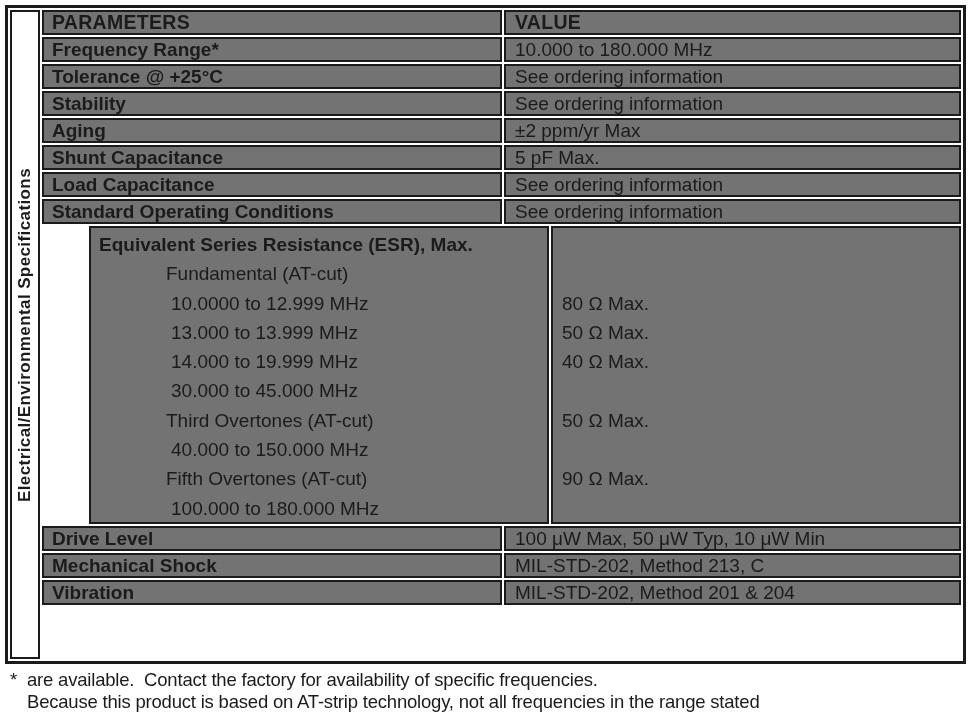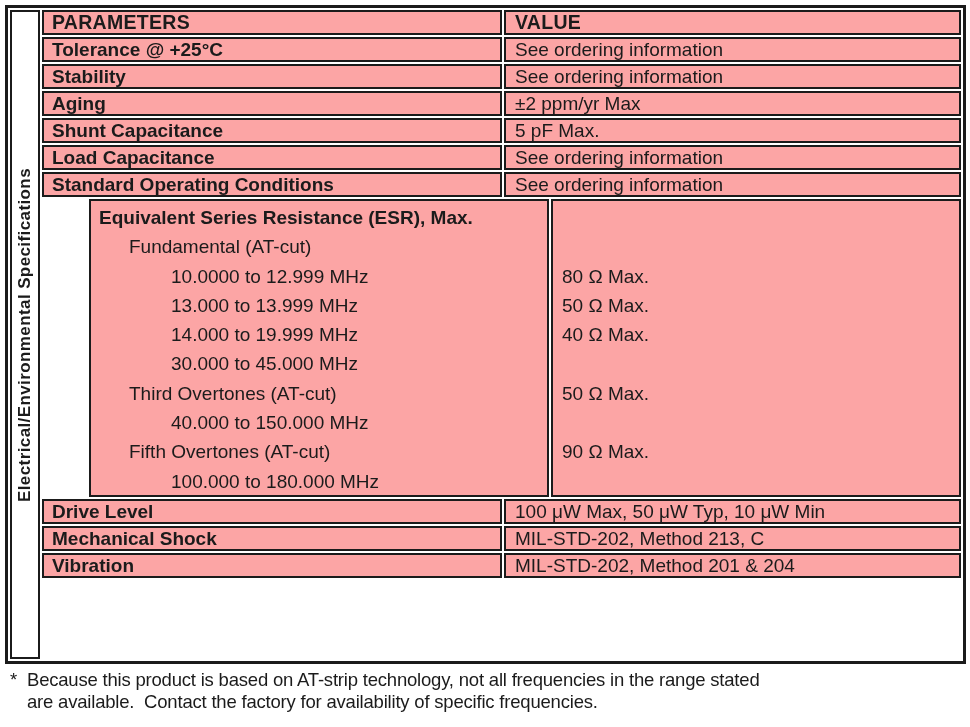--- a/index.html
+++ b/index.html
@@ -48,35 +48,35 @@
     display: flex;
     flex-direction: column;
     gap: 2px;
     min-width: 0;
   }
   .row { display: flex; gap: 2px; height: 25px; flex: 0 0 25px; }
   .row.esr-row { height: 298px; flex: 0 0 298px; padding-left: 47px; }
   .cell {
     box-sizing: border-box;
     border: 2px solid #1b1b1b;
-    background: #fca5a5;
+    background: #737373;
     display: flex;
     align-items: center;
     overflow: hidden;
     white-space: nowrap;
   }
   .cell.param { width: 460px; flex: 0 0 460px; padding-left: 8px; font-weight: bold; font-size: 19px; }
   .cell.value { flex: 1; padding-left: 9px; font-size: 19px; font-weight: normal; }
   .row.header-row .cell { font-weight: bold; font-size: 19.5px; letter-spacing: 0.3px; }
   .row.esr-row .cell { display: block; align-items: initial; padding-top: 2px; }
   .row.esr-row .cell.param { padding-left: 0; font-weight: normal; }
   .row.esr-row .cell.value { padding-left: 0; }
   .esr-line { height: 29.3px; line-height: 29.3px; font-size: 19px; white-space: nowrap; overflow: hidden; }
   .esr-line.ind0 { padding-left: 8px; font-weight: bold; }
-  .esr-line.ind1 { padding-left: 38px; font-weight: normal; }
+  .esr-line.ind1 { padding-left: 38px; font-weight: normal; margin-left: 37px; }
   .esr-line.ind2 { padding-left: 80px; font-weight: normal; }
   .esr-line.val  { padding-left: 9px;  font-weight: normal; }
   .footnote {
     position: absolute;
     left: 10px;
     top: 669px;
     width: 950px;
     display: flex;
     font-size: 18.5px;
     line-height: 22px;
@@ -97,20 +97,24 @@
       <span class="side-text">Electrical/Environmental Specifications</span>
     </div>
 
     <div class="rows">
 
       <div class="row header-row">
         <div class="cell param">PARAMETERS</div>
         <div class="cell value">VALUE</div>
       </div>
 
+      <div class="row">
+        <div class="cell param">Frequency Range*</div>
+        <div class="cell value">10.000 to 180.000 MHz</div>
+      </div>
       <div class="row">
         <div class="cell param">Tolerance @ +25°C</div>
         <div class="cell value">See ordering information</div>
       </div>
       <div class="row">
         <div class="cell param">Stability</div>
         <div class="cell value">See ordering information</div>
       </div>
       <div class="row">
         <div class="cell param">Aging</div>
@@ -167,18 +171,18 @@
         <div class="cell param">Vibration</div>
         <div class="cell value">MIL-STD-202, Method 201 &amp; 204</div>
       </div>
 
     </div>
   </div>
 
   <div class="footnote">
     <span class="fn-marker">*</span>
     <div class="fn-lines">
+      <div>are available.  Contact the factory for availability of specific frequencies.</div>
       <div>Because this product is based on AT-strip technology, not all frequencies in the range stated</div>
-      <div>are available.  Contact the factory for availability of specific frequencies.</div>
     </div>
   </div>
 
 </div>
 
 </body></html>

